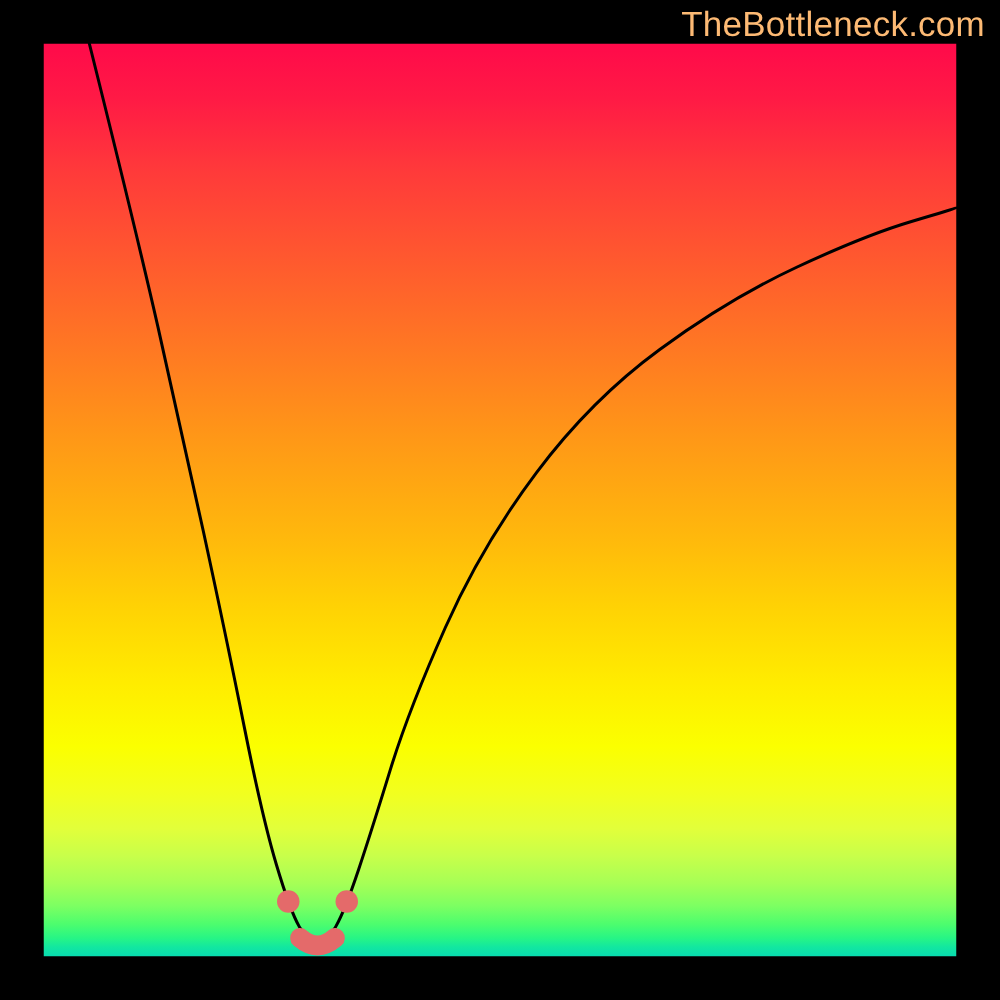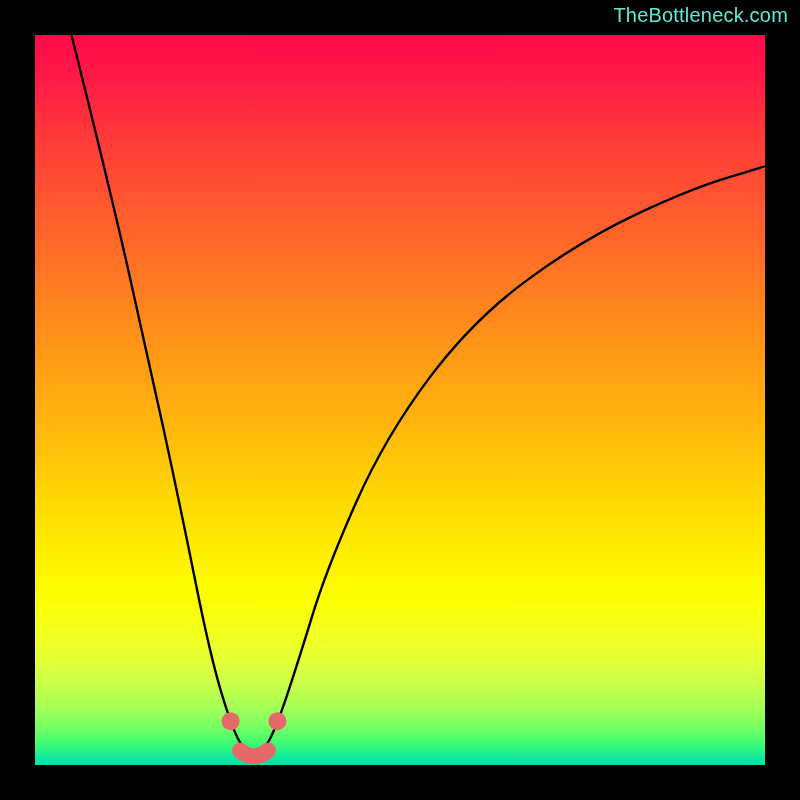--- a/index.html
+++ b/index.html
@@ -14,22 +14,22 @@
   .outer {
     position: relative;
     width: 800px;
     height: 800px;
     background: #000;
   }
   .watermark {
     position: absolute;
     top: 4px;
     right: 12px;
-    color: #5eead4;
-    font-size: 20px;
+    color: #fdba74;
+    font-size: 28px;
     font-weight: 400;
     letter-spacing: 0.2px;
     z-index: 50;
     user-select: none;
   }
   .plot-area {
     position: absolute;
     left: 35px;
     top: 35px;
     width: 730px;

